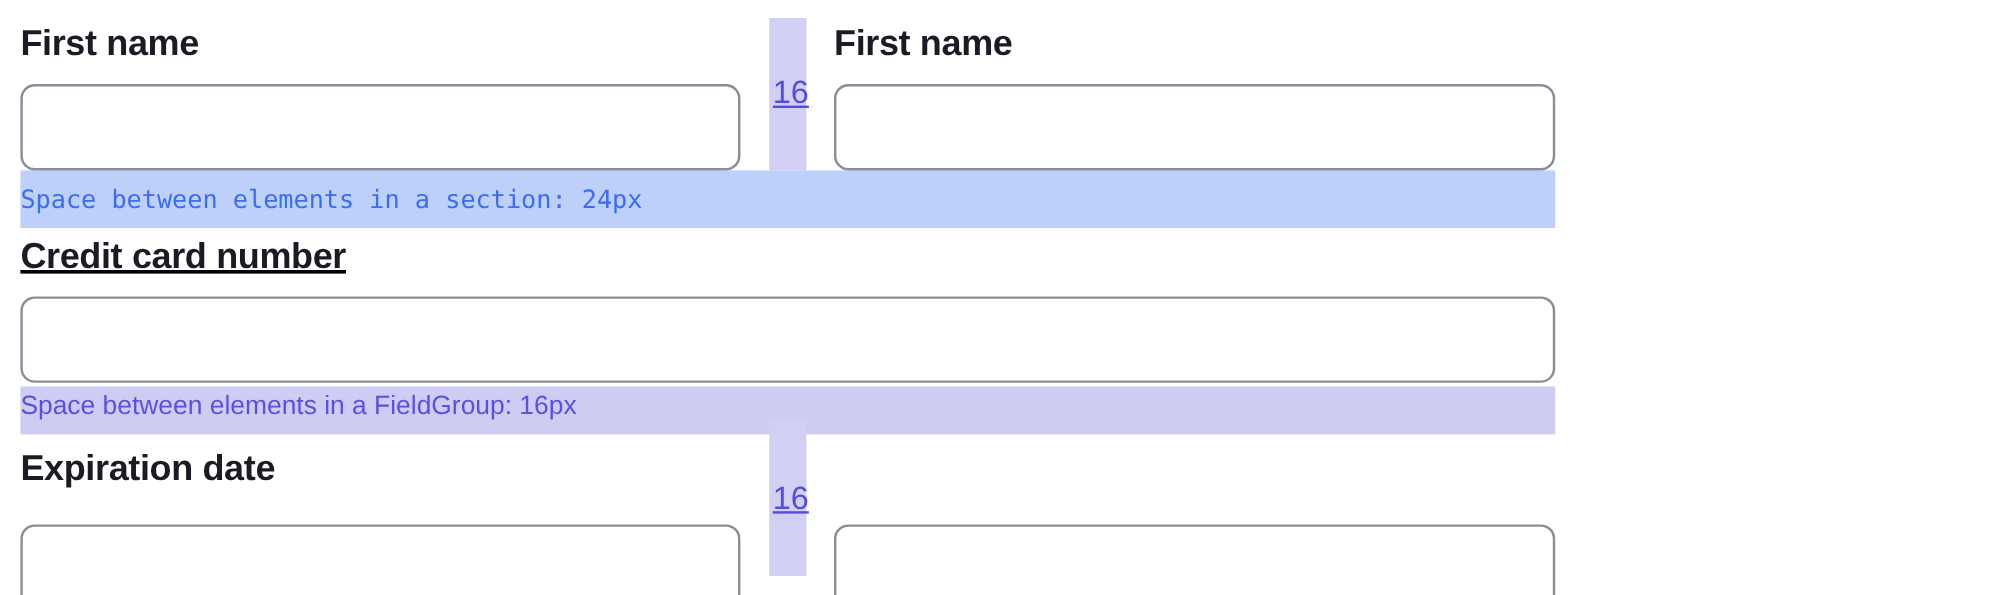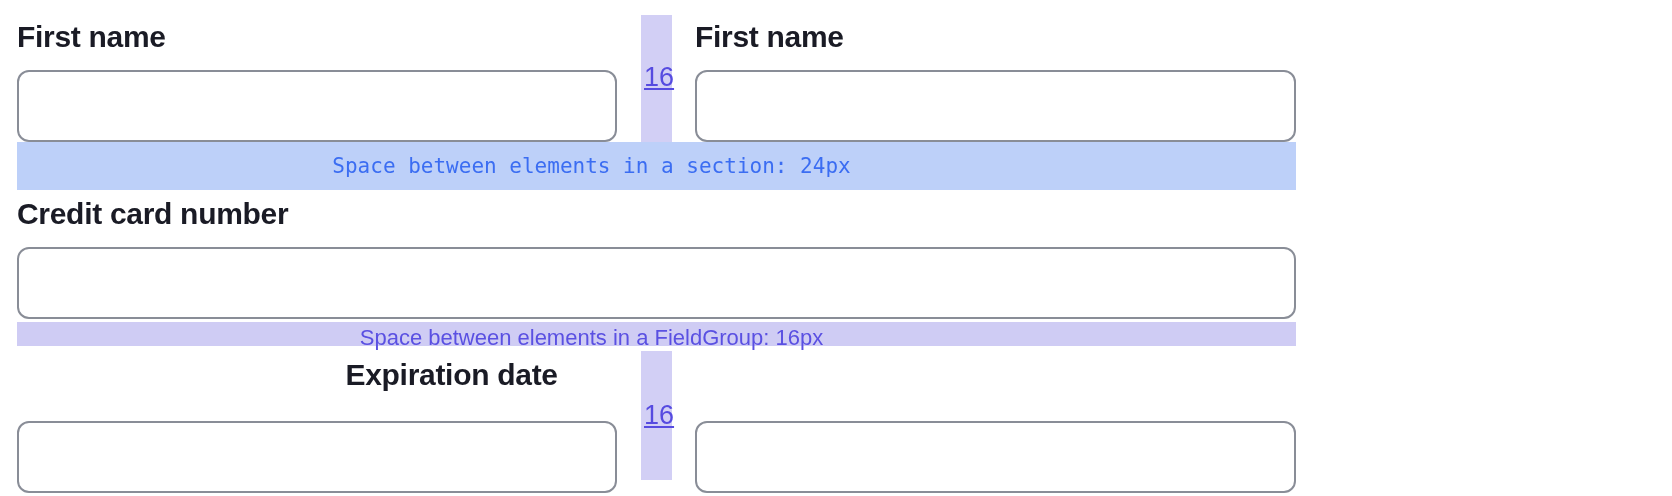--- a/index.html
+++ b/index.html
@@ -39,33 +39,33 @@
     outline: none;
     font-size: 28px;
     padding: 0 16px;
     position: relative;
     z-index: 1;
     font-family: "Liberation Sans", sans-serif;
   }
   
   .band {
     width: 100%;
-    text-align: center;
+    text-align: left;
     padding-right: 130px;
   }
   .band.section-gap {
     height: 48px;
     line-height: 48px;
     background: #bdd0f9;
     color: #3b6df2;
     font-family: "DejaVu Sans Mono", "Liberation Mono", monospace;
     font-size: 21px;
   }
   .band.fieldgroup-gap {
-    height: 24px;
+    height: 40px;
     line-height: 32px;
     background: #cfccf4;
     color: #5a50e2;
     font-family: "Liberation Sans", sans-serif;
     font-size: 22px;
     margin-top: 3px;
   }
   
   .vband {
     position: absolute;
@@ -82,23 +82,23 @@
     font-size: 27px;
     line-height: 27px;
     font-weight: 500;
     color: #564be0;
     z-index: 2;
     text-decoration: underline;
   }
   .gap-value.row1 { top: 64px; }
   .gap-value.row3 { top: 402px; }
   
-  .label-card { margin-top: 9px; }
+  .label-card { margin-top: 9px; text-decoration: underline; }
   .input-card { margin-top: 15px; }
-  .row-labels-3 { margin-top: 14px; justify-content: center; }
+  .row-labels-3 { margin-top: 14px; }
   .row-inputs-3 { margin-top: 13px; }
 </style>
 </head>
 <body>
 
 <div class="diagram">
 
   <div class="vband row1"></div>
   <div class="vband row3"></div>
   <div class="gap-value row1">16</div>

